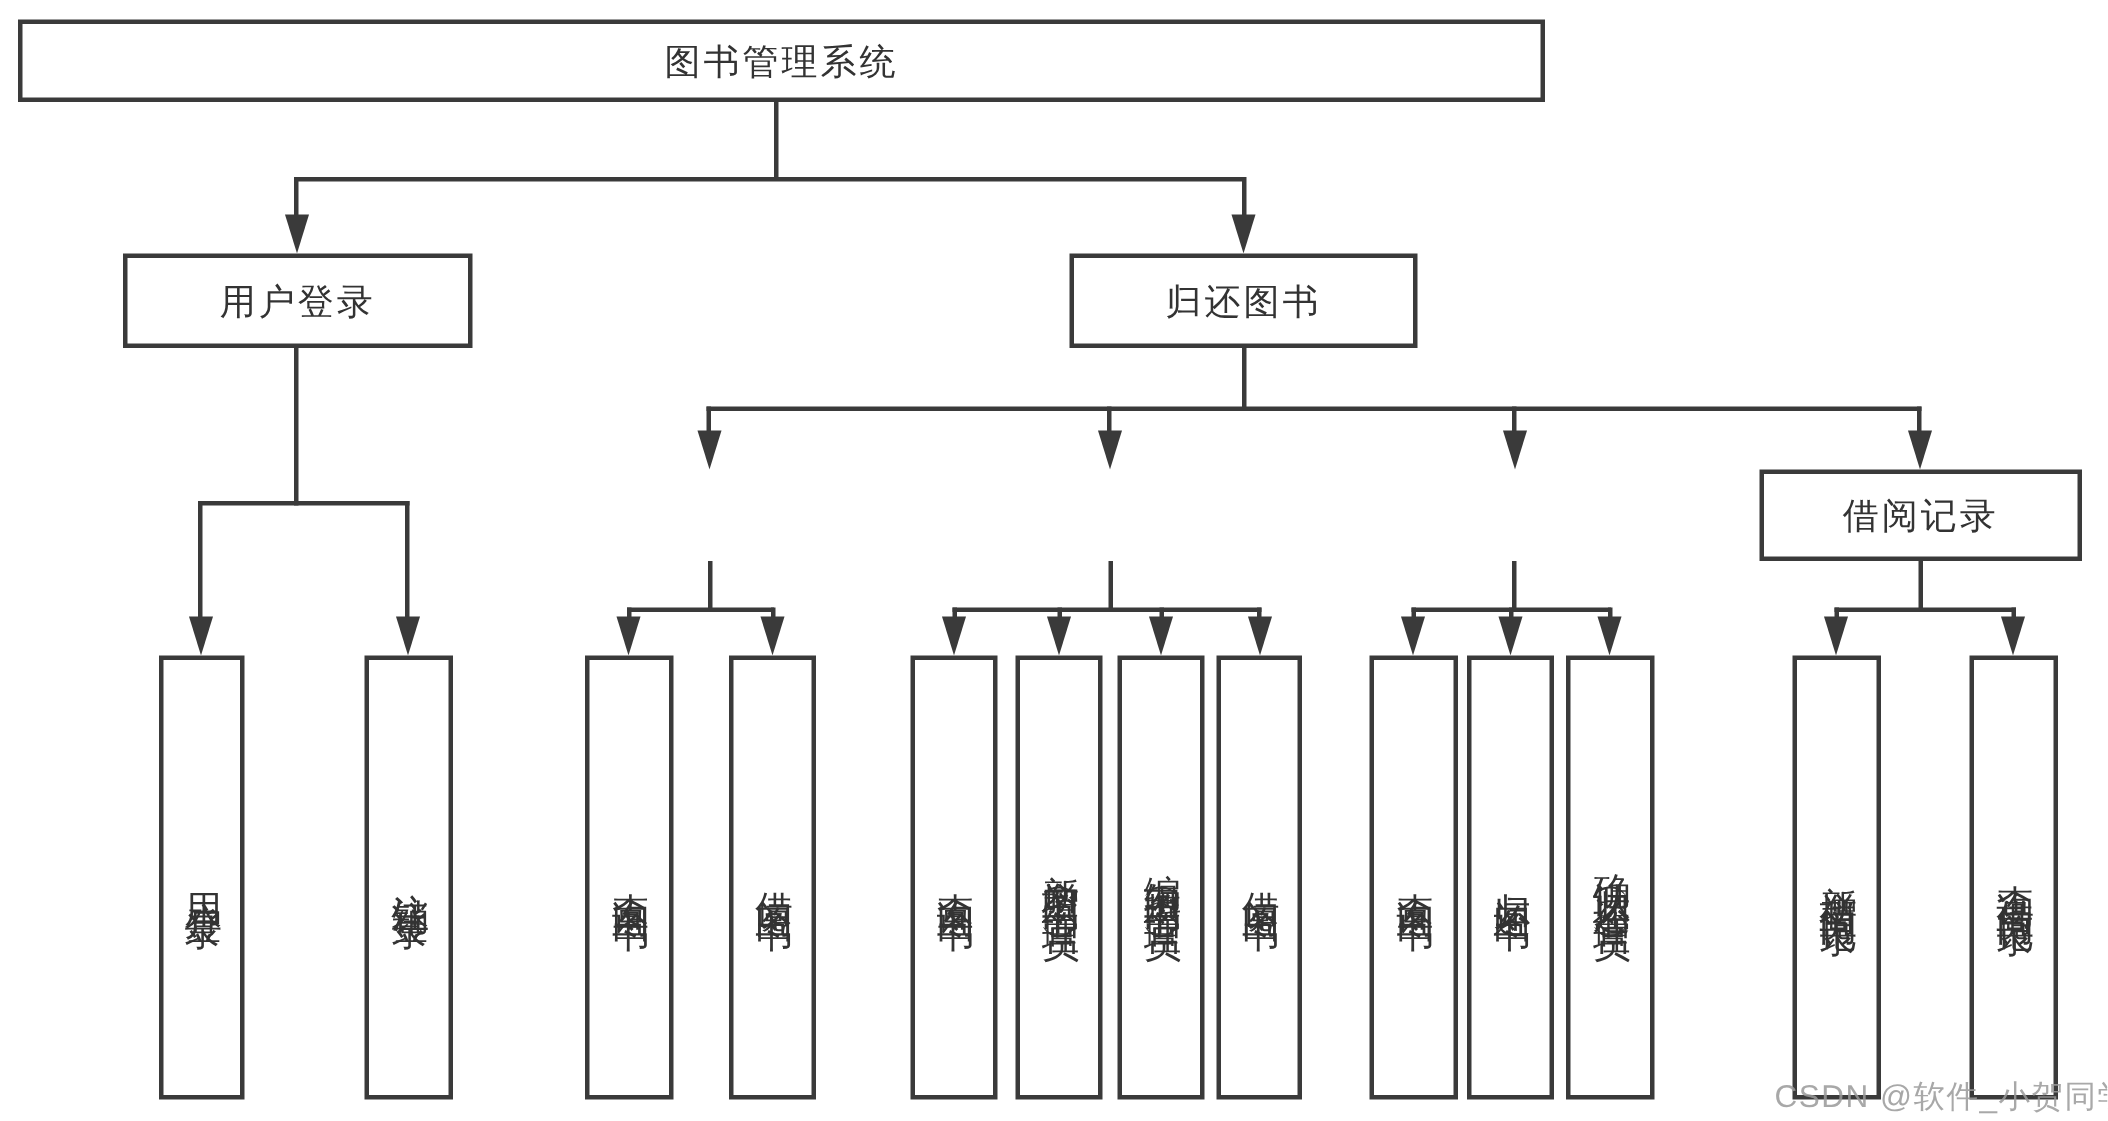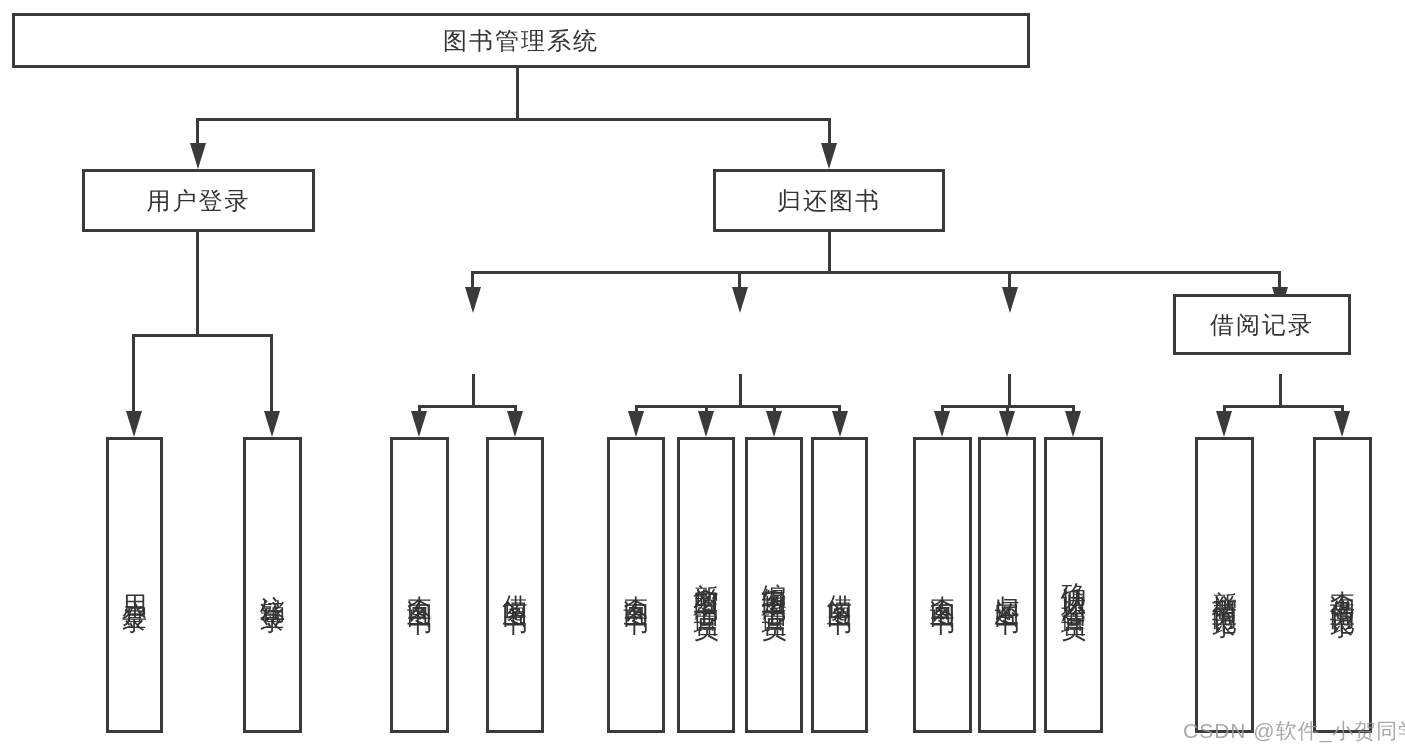--- a/index.html
+++ b/index.html
@@ -97,21 +97,21 @@
   <div class="hline" style="left:471px;top:271px;width:810px"></div>
   <div class="vline" style="left:471px;top:271px;height:20px"></div>
   <div class="arrow" style="left:465px;top:287px"></div>
   <div class="vline" style="left:738px;top:271px;height:20px"></div>
   <div class="arrow" style="left:732px;top:287px"></div>
   <div class="vline" style="left:1008px;top:271px;height:20px"></div>
   <div class="arrow" style="left:1002px;top:287px"></div>
   <div class="vline" style="left:1278px;top:271px;height:20px"></div>
   <div class="arrow" style="left:1272px;top:287px"></div>
 
-  <div class="box hbox" style="left:1173px;top:294px;width:178px;height:61px">借阅记录</div>
+  <div class="box hbox" style="left:1173px;top:313px;width:215px;height:61px">借阅记录</div>
 
   <div class="vline" style="left:472px;top:374px;height:34px"></div>
   <div class="hline" style="left:418px;top:405px;width:98px"></div>
   <div class="vline" style="left:418px;top:405px;height:14px"></div>
   <div class="arrow" style="left:411px;top:411px"></div>
   <div class="vline" style="left:514px;top:405px;height:14px"></div>
   <div class="arrow" style="left:507px;top:411px"></div>
 
   <div class="vline" style="left:739px;top:374px;height:34px"></div>
   <div class="hline" style="left:635px;top:405px;width:206px"></div>

